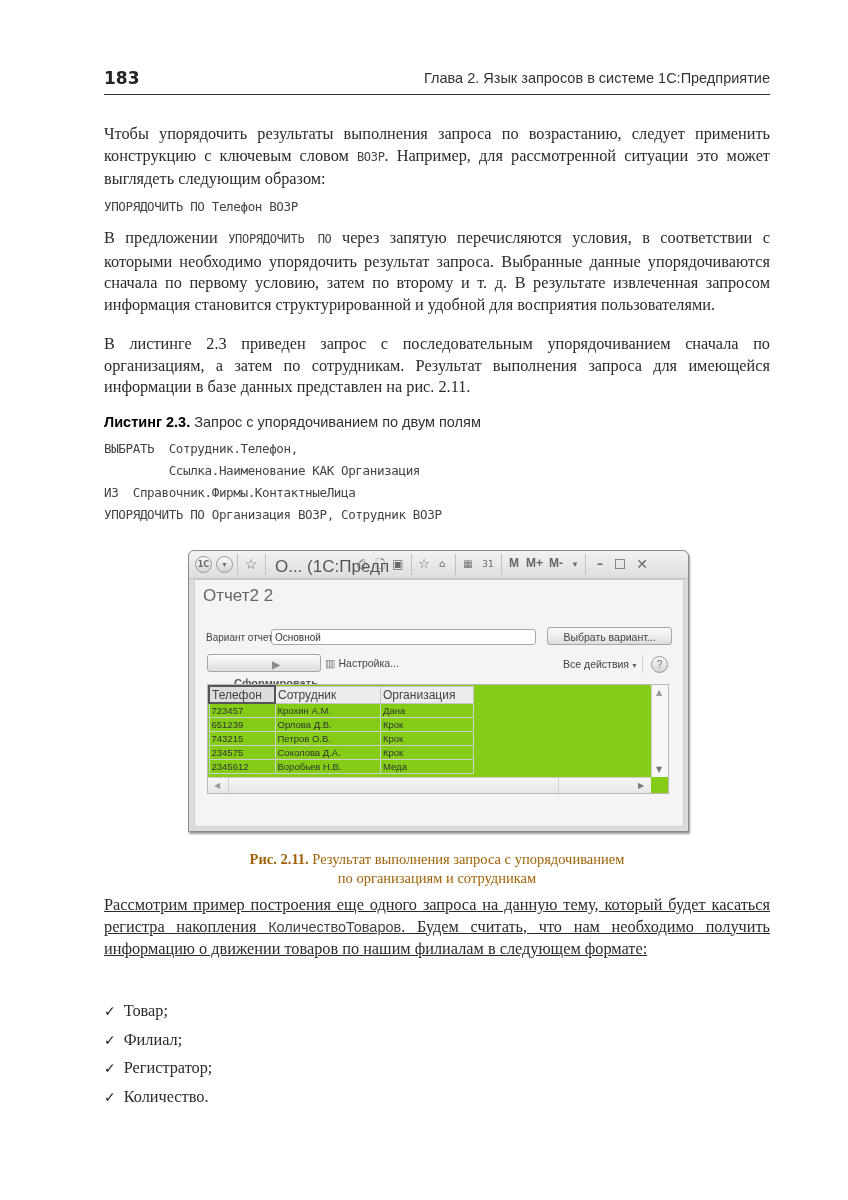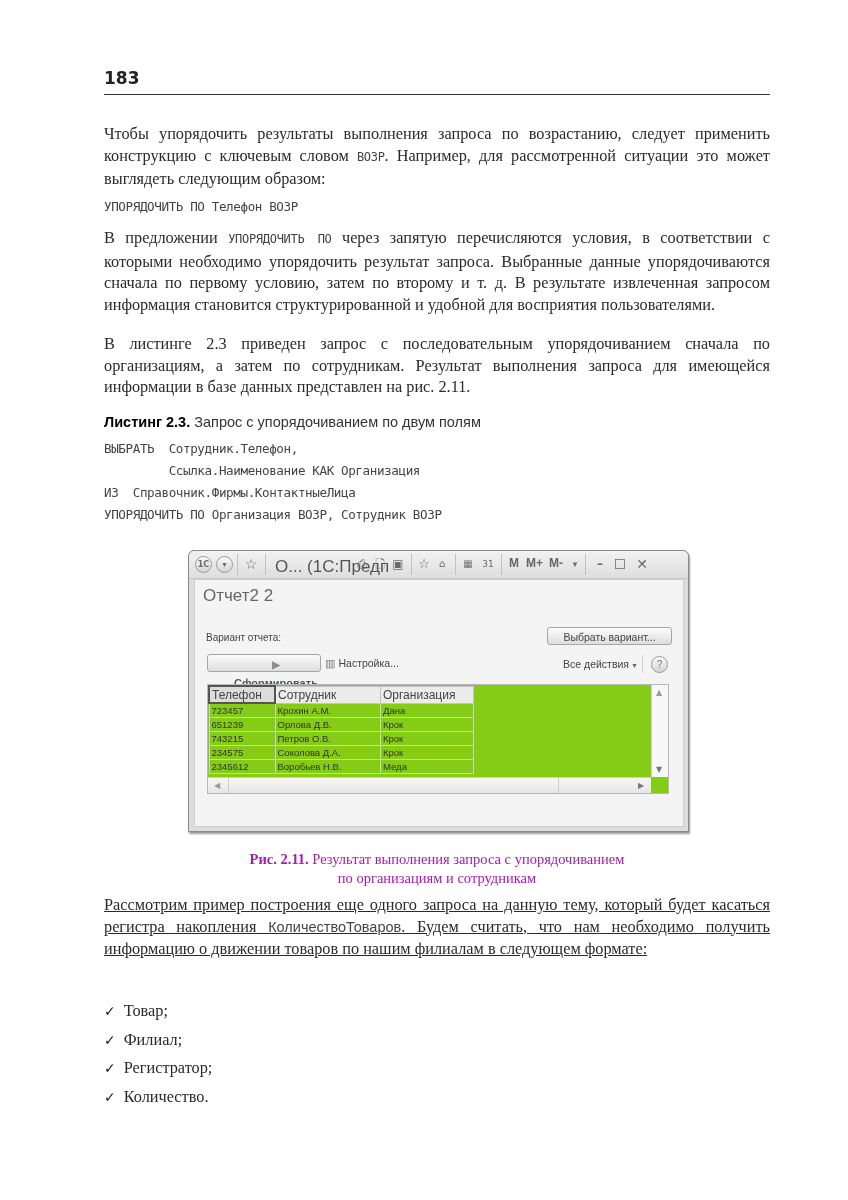--- a/index.html
+++ b/index.html
@@ -31,31 +31,32 @@
   .btn-primary { font-weight:bold; color:#555; font-size:11px;padding-left:24px; }
   .grid { position:absolute; left:12px; top:104px; width:460px; height:108px; background:#84cc16; border:1px solid #b8b8b8; }
   table.data { position:absolute; left:0; top:0; border-collapse:collapse; font-family:"Liberation Sans", sans-serif; font-size:9.5px; color:#333; }
   table.data th { font-weight:normal; font-size:12px; color:#444; text-align:left; background:#ececec; border:1px solid #c4c4c4; height:15px; padding:0 2px; }
   table.data th.active { border:2px solid #555; background:#dcdcdc; }
   table.data td { border:1px solid #cfcfcf; height:13px; padding:0 2px; }
   .vscroll { position:absolute; right:0; top:0; width:16px; height:92px; border-left:1px solid #cfcfcf; background:#f7f7f7; }
   .hscroll { position:absolute; left:0; bottom:0; width:443px; height:15px; border-top:1px solid #cfcfcf; background:linear-gradient(#f6f6f6,#e6e6e6); }
   .arrow { position:absolute; font-size:8px; color:#9a9a9a; font-family:"DejaVu Sans", sans-serif; }
 
-  .fig-caption { position:absolute; left:0; top:850px; width:666px; text-align:center; font-family:"Liberation Serif", serif; font-size:14.5px; line-height:19px; color:#a21caf; }
+  .fig-caption { position:absolute; left:0; top:850px; width:666px; text-align:center; font-family:"Liberation Serif", serif; font-size:14.5px; line-height:19px; color:#a16207; }
   .checklist { position:absolute; left:0; top:1000px; list-style:none; margin:0; padding:0; font-family:"Liberation Serif", serif; font-size:16.3px; color:#2a2a2a; }
   .checklist li { height:28.5px; line-height:22px; }
   .check { font-family:"DejaVu Sans", sans-serif; font-size:14px; margin-right:8px; color:#222; }
 </style>
 </head>
 <body>
 
 <div class="page">
   <div class="header">
     <span class="page-num">183</span>
+    <span class="running-title">Глава 2. Язык запросов в системе 1С:Предприятие</span>
   </div>
 
   <p class="body-text" style="top:123px;"><span>Чтобы упорядочить результаты выполнения запроса по возрастанию, следует применить конструкцию с ключевым словом </span><span class="mono">ВОЗР</span><span>. Например, для рассмотренной ситуации это может выглядеть следующим образом:</span></p>
 
   <div class="code" style="top:196px;">УПОРЯДОЧИТЬ ПО Телефон ВОЗР</div>
 
   <p class="body-text" style="top:227px;"><span>В предложении </span><span class="mono">УПОРЯДОЧИТЬ ПО</span><span> через запятую перечисляются условия, в соответствии с которыми необходимо упорядочить результат запроса. Выбранные данные упорядочиваются сначала по первому условию, затем по второму и т. д. В результате извлеченная запросом информация становится структурированной и удобной для восприятия пользователями.</span></p>
 
   <p class="body-text" style="top:333px;">В листинге 2.3 приведен запрос с последовательным упорядочиванием сначала по организациям, а затем по сотрудникам. Результат выполнения запроса для имеющейся информации в базе данных представлен на рис. 2.11.</p>
 
@@ -106,20 +107,21 @@
     <span class="tb-sep" style="left:396px;"></span>
     <span class="tb-ico" style="left:404px;width:14px;font-weight:bold;">–</span>
     <span class="tb-ico" style="left:424px;width:14px;font-size:14px;">☐</span>
     <span class="tb-ico" style="left:446px;width:14px;font-size:14px;font-weight:bold;">✕</span>
   </div>
 
   <div class="client">
     <div class="form-title">Отчет2 2</div>
 
     <span class="lbl" style="left:11px;top:52px;">Вариант отчета:</span>
+    <div class="input">Основной</div>
     <div class="btn" style="left:352px;top:47px;width:125px;">Выбрать вариант...</div>
 
     <div class="btn btn-primary" style="left:12px;top:74px;width:114px;"><span style="color:#8a8a8a;font-size:10px;">▶ </span><span>Сформировать</span></div>
     <span class="lbl" style="left:130px;top:77px;font-size:10.5px;"><span style="color:#777;font-size:11px;">▥ </span><span>Настройка...</span></span>
     <span class="lbl" style="left:368px;top:78px;font-size:10.5px;"><span>Все действия</span><span style="font-size:7px;color:#666;"> ▼</span></span>
     <span style="position:absolute;left:447px;top:75px;width:1px;height:18px;background:#d0d0d0;"></span>
     <span class="circle-btn" style="position:absolute;left:456px;top:76px;text-align:center;font-family:'Liberation Sans',sans-serif;font-size:10px;color:#777;">?</span>
 
     <div class="grid">
       <table class="data">

